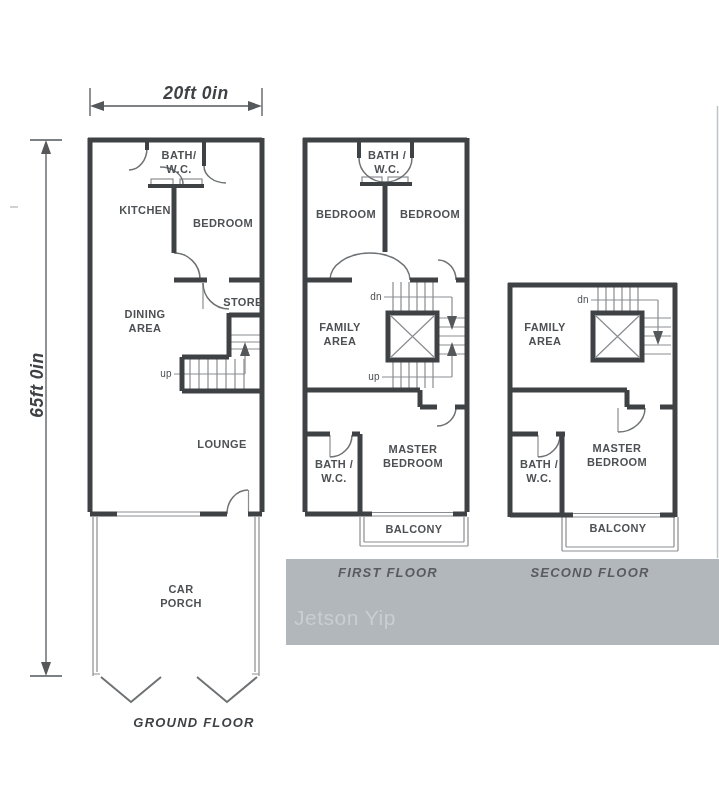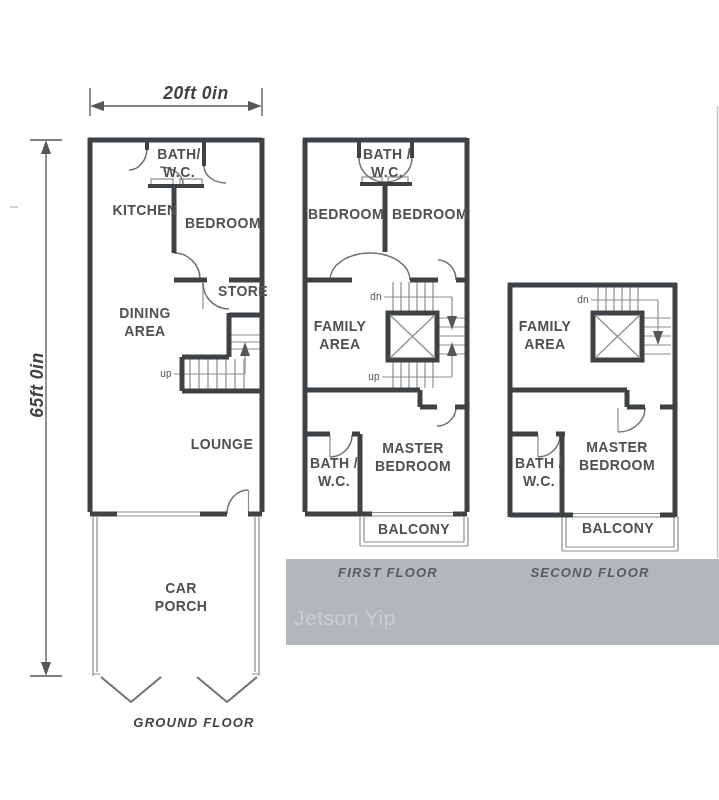--- a/index.html
+++ b/index.html
@@ -1,21 +1,21 @@
 <!DOCTYPE html>
 <html><head>
 <meta charset="utf-8">
 <style>
   html,body{margin:0;padding:0;background:#ffffff;}
   #stage{position:relative;width:719px;height:800px;background:#ffffff;overflow:hidden;
          font-family:"Liberation Sans", sans-serif;}
   #plan-svg{position:absolute;left:0;top:0;z-index:1;}
   .lbl{position:absolute;z-index:4;transform:translate(-50%,-50%);
        white-space:pre-line;text-align:center;color:#4e5154;
-       font-size:14px;font-weight:700;letter-spacing:.4px;line-height:1.25;}
+       font-size:11px;font-weight:700;letter-spacing:.4px;line-height:1.25;}
   .lbl.sm{font-size:10px;font-weight:400;letter-spacing:.2px;text-transform:lowercase;}
   .lbl.title{font-size:13px;font-style:italic;font-weight:700;letter-spacing:1.2px;color:#3f4245;}
   .lbl.title.onband{color:#585c60;}
   .lbl.dim{font-size:17.5px;font-style:italic;font-weight:700;letter-spacing:.5px;color:#3f4245;}
   .lbl.dim.vert{transform:translate(-50%,-50%) rotate(-90deg);}
   #wm-band{position:absolute;left:286px;top:559px;width:433px;height:86px;z-index:3;
            background:rgba(172,178,183,.93);}
   #wm-brand{position:absolute;left:292px;top:574px;z-index:4;display:flex;align-items:center;gap:5px;}
   #wm-brand .brand-text{color:#ffffff;font-size:25px;font-weight:700;letter-spacing:.2px;}
   #wm-agent{position:absolute;left:294px;top:606px;z-index:4;color:#c9ced2;font-size:21px;
@@ -177,21 +177,21 @@
 <div id="wm-band"></div>
 <div id="wm-agent">Jetson Yip</div>
 
 <div class="lbl dim" style="left:176px;top:94px;margin-left:20px;">20ft 0in</div>
 <div class="lbl dim vert" style="left:38px;top:385px;">65ft 0in</div>
 
 <div class="lbl" style="left:179px;top:163px;">BATH/
 W.C.</div>
 <div class="lbl" style="left:121px;top:211px;padding-left:48px;">KITCHEN</div>
 <div class="lbl" style="left:223px;top:224px;">BEDROOM</div>
-<div class="lbl" style="left:243px;top:292px;">STORE</div>
+<div class="lbl" style="left:243px;top:303px;">STORE</div>
 <div class="lbl" style="left:145px;top:322px;">DINING
 AREA</div>
 <div class="lbl sm" style="left:166px;top:374px;">up</div>
 <div class="lbl" style="left:178px;top:445px;margin-left:44px;">LOUNGE</div>
 <div class="lbl" style="left:181px;top:597px;">CAR
 PORCH</div>
 <div class="lbl title" style="left:194px;top:723px;">GROUND FLOOR</div>
 
 <div class="lbl" style="left:387px;top:163px;">BATH /
 W.C.</div>

